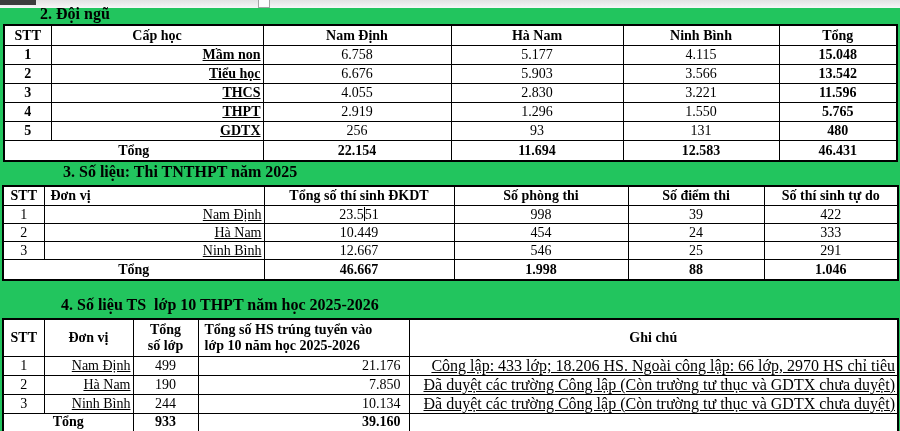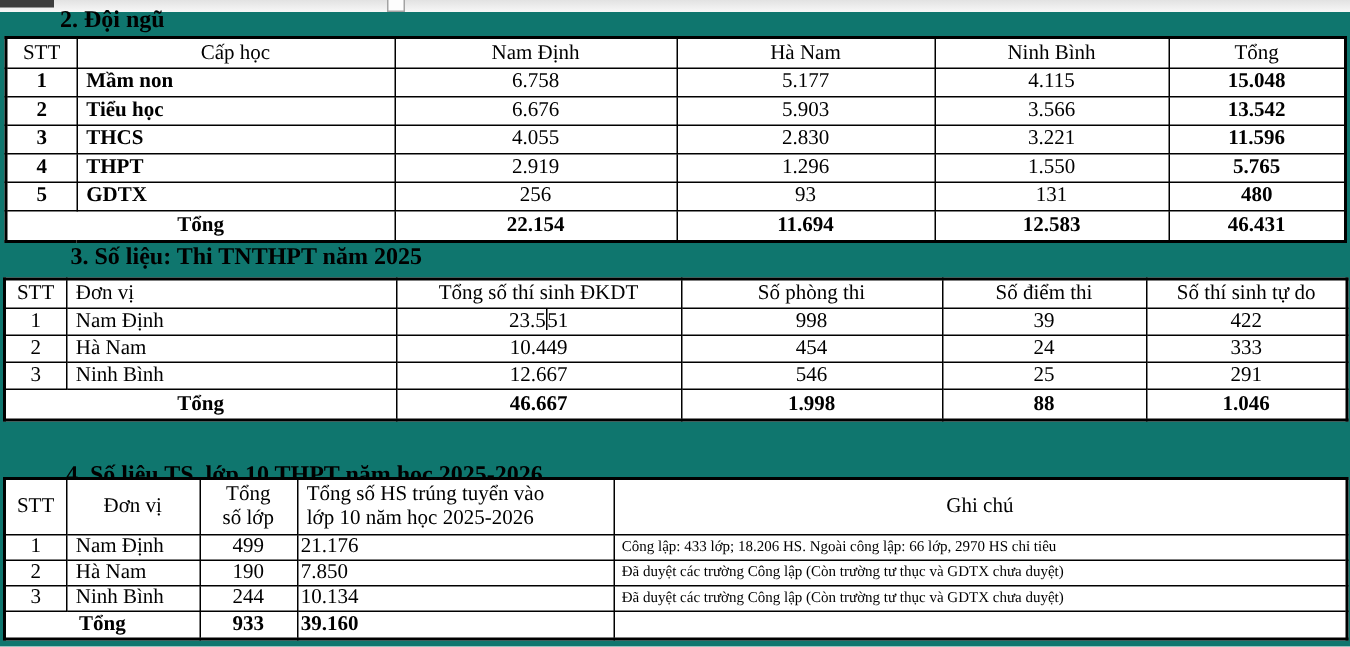--- a/index.html
+++ b/index.html
@@ -1,45 +1,45 @@
 <!DOCTYPE html>
 <html><head>
 <meta charset="utf-8">
 <style>
   html,body{margin:0;padding:0;background:#fff;}
   .page{
-    position:relative;width:900px;height:431px;overflow:hidden;background:#0f766e;
+    position:relative;width:900px;height:431px;overflow:hidden;background:#22c55e;
     font-family:"Liberation Serif","DejaVu Serif",serif;color:#000;
   }
   
   .top-strip{position:absolute;top:0;left:0;width:900px;height:8px;
     background:linear-gradient(#e2e2e2,#f7f7f7);}
   .top-fragment{position:absolute;top:0;left:0;width:36px;height:5px;background:#3d3d3d;}
   .resize-handle{position:absolute;top:0;left:258px;width:12px;height:8px;
     background:#fdfdfd;border:1px solid #a3a3a3;border-top:none;box-sizing:border-box;}
 
   .title{position:absolute;margin:0;font-weight:bold;font-size:16px;line-height:1.1;white-space:pre;}
   #title1{top:5px;left:40px;}
-  #title2{top:163px;left:47px;}
-  #title3{top:296px;left:44px;margin-top:12px;}
+  #title2{top:163px;left:63px;}
+  #title3{top:296px;left:61px;}
 
   table{position:absolute;border-collapse:collapse;table-layout:fixed;background:#fff;border:2px solid #000;}
   #t1{top:24px;left:3px;width:893px;}
   #t2{top:185px;left:2px;width:895px;}
   #t3{top:318px;left:2px;width:895px;}
 
   th,td{border:1px solid #000;font-size:14px;line-height:1.12;padding:0 2px;
     overflow:hidden;vertical-align:middle;}
-  th{font-weight:normal;text-align:center;}
+  th{font-weight:bold;text-align:center;}
   th.l{text-align:left;padding-left:6px;}
   td.c{text-align:center;}
-  td.l{text-align:left;padding-left:6px;}
-  td.r{padding-right:8px;}
+  td.l{text-align:right;padding-left:6px;text-decoration:underline;}
+  td.r{text-align:right;padding-right:8px;}
   td.b{font-weight:bold;}
-  td.gc{font-size:10px;padding-left:5px;}
+  td.gc{font-size:16px;padding-left:5px;}
   tr.total td{font-weight:bold;}
 
   #t1 th{height:19px;} #t1 td{height:18px;} #t1 tr.total td{height:19px;}
   #t2 th{height:18px;} #t2 td{height:17px;} #t2 tr.total td{height:19px;}
   #t3 th{height:36px;white-space:pre-line;} #t3 td{height:16px;} #t3 tr.total td{height:17px;}
 
   .caret{display:inline-block;width:1px;height:14px;background:#000;
     vertical-align:-2px;margin:0;}
 </style>
 </head>

